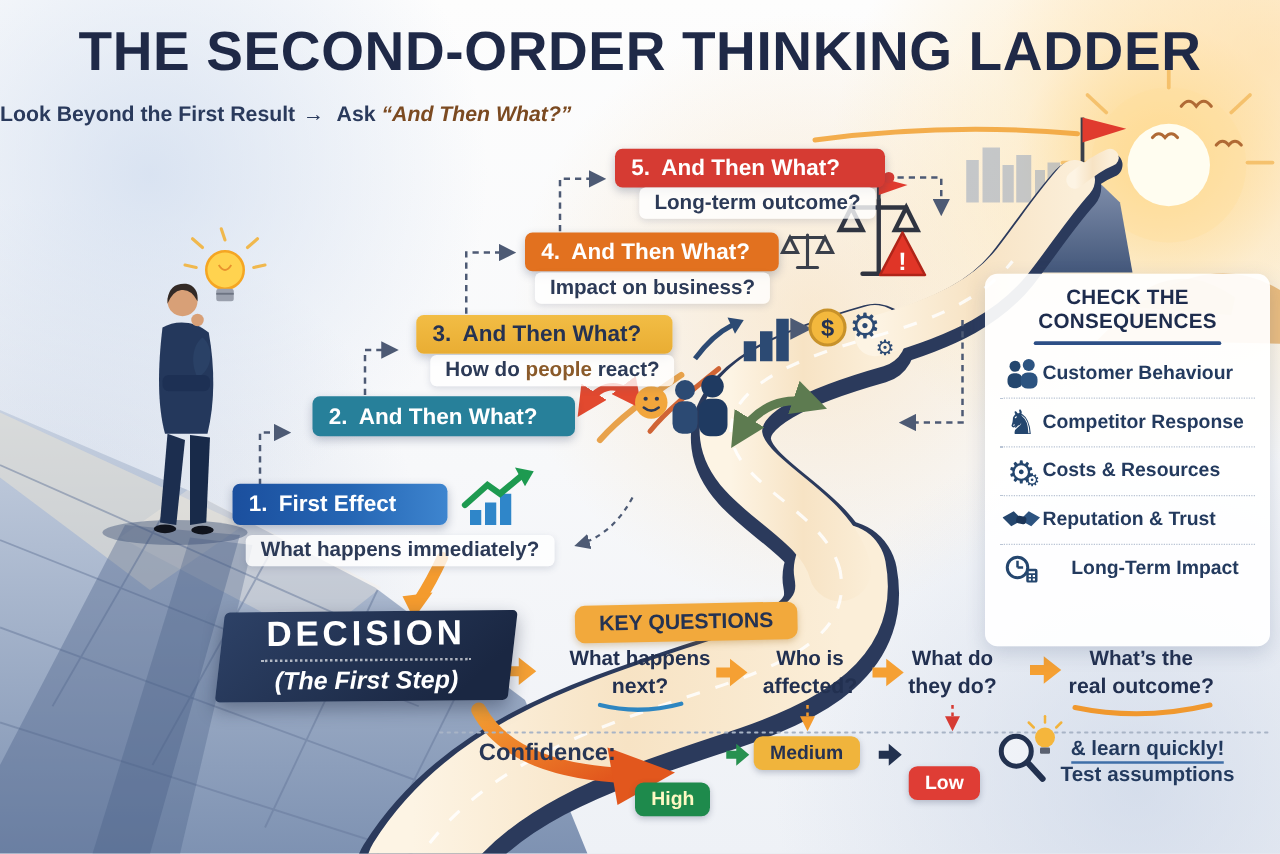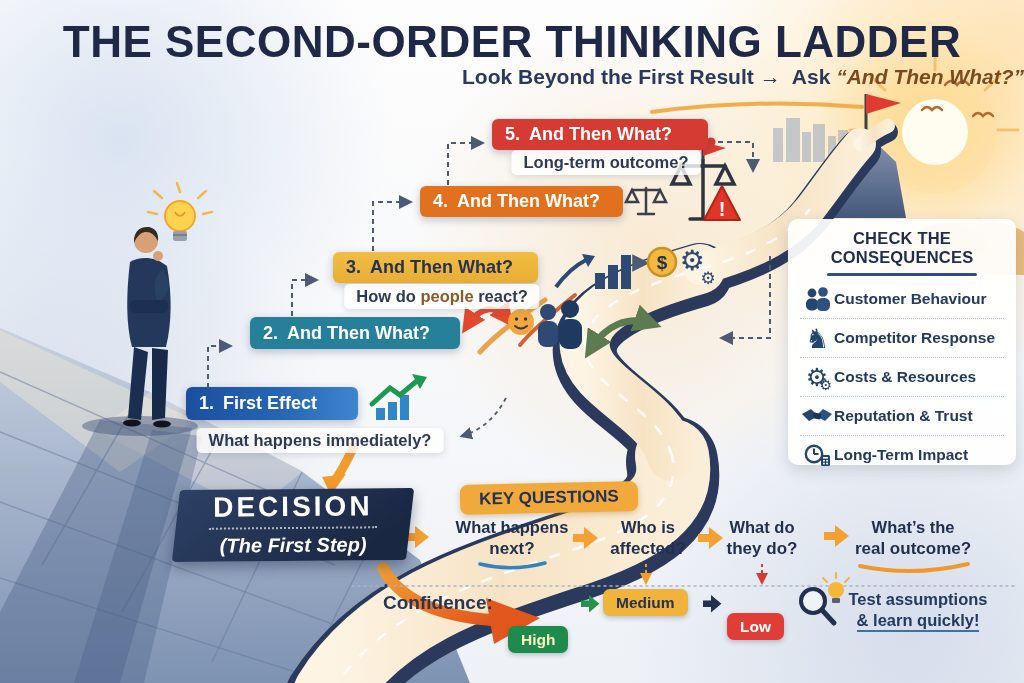--- a/index.html
+++ b/index.html
@@ -15,21 +15,21 @@
       radial-gradient(circle at 910px 630px, rgba(196,208,228,.6), rgba(196,208,228,0) 290px),
       linear-gradient(180deg,#fdfdfd 0%,#f7f8fa 55%,#eef1f6 100%);
   }
   .abs{position:absolute;}
   svg.scene{position:absolute;left:0;top:0;width:1024px;height:683px;}
 
   
   .title{top:17px;left:0;width:100%;text-align:center;font-size:44px;color:#1f2947;letter-spacing:.5px;white-space:nowrap;}
   .title .t1{font-weight:700;}
   .title .t2{font-weight:800;}
-  .subtitle{top:65px;left:0;width:100%;text-align:right;font-size:21px;color:#2a3a5c;font-weight:600;white-space:nowrap;}
+  .subtitle{top:82px;left:0;width:100%;text-align:left;font-size:17px;color:#2a3a5c;font-weight:600;white-space:nowrap;}
   .subtitle .arrow{font-weight:400;padding:0 6px;}
   .subtitle .quote{color:#7b4a21;font-style:italic;font-weight:800;}
 
   
   .step{display:flex;align-items:center;padding:0 13px;border-radius:6px;
         font-size:18px;font-weight:800;color:#fff;box-shadow:0 3px 8px rgba(40,55,90,.28);white-space:nowrap;}
   .step .num{margin-right:9px;}
   .s1{left:186px;top:387px;width:146px;height:33px;background:linear-gradient(90deg,#1b4f9e 0%,#2566b4 55%,#3e85cf 100%);}
   .s2{left:250px;top:317px;width:184px;height:32px;background:linear-gradient(90deg,#257astat 0,#27809a 0);background:#27809a;}
   .s3{left:333px;top:252px;width:179px;height:31px;background:linear-gradient(180deg,#f2bd45,#e9ad33);color:#253252;}
@@ -65,26 +65,26 @@
   .conf-label{left:383px;top:592px;font-size:19px;font-weight:600;color:#273655;}
   .chip{height:27px;display:flex;align-items:center;padding:0 13px;border-radius:7px;font-size:15.5px;font-weight:800;
         box-shadow:0 2px 5px rgba(60,70,100,.3);}
   .chip-high{left:508px;top:589px;background:#1e8a4c;color:#fef9c3;margin-top:37px;}
   .chip-med{left:603px;top:589px;background:#f0b43c;color:#253252;}
   .chip-low{left:727px;top:589px;background:#df3d35;color:#fff;margin-top:24px;}
   .note{left:845px;top:589px;width:146px;text-align:center;color:#233a5e;font-size:16.5px;font-weight:700;line-height:21px;}
   .note .u{border-bottom:2px solid #3f6fa8;padding-bottom:1px;}
 
   
-  .panel{left:788px;top:219px;width:228px;height:246px;background:rgba(255,255,255,.93);border-radius:10px;
+  .panel{left:788px;top:219px;width:228px;height:298px;background:rgba(255,255,255,.93);border-radius:10px;
          box-shadow:0 5px 16px rgba(60,80,120,.20);}
   .panel .ph{margin-top:10px;text-align:center;font-size:16.5px;font-weight:800;color:#1e2c4d;letter-spacing:.2px;}
   .panel .pu{width:150px;height:3px;background:#2d4f86;margin:6px auto 4px;border-radius:2px;}
   .prow{display:flex;align-items:center;height:38px;margin:0 12px;border-bottom:1.5px dotted #b9c4d4;}
-  .prow:last-child{border-bottom:none;}
+  .prow:last-child{border-bottom:none;gap:23px;}
   .prow .ci{width:34px;display:flex;justify-content:center;align-items:center;}
   .prow .cl{font-size:15.5px;font-weight:700;color:#233a5e;white-space:nowrap;}
   .glyph{font-family:"DejaVu Sans",sans-serif;color:#24466e;line-height:1;}
 </style>
 </head>
 <body>
 
 <div class="canvas">
 
   <svg class="scene" viewBox="0 0 1024 683">
@@ -371,20 +371,22 @@
     <span class="num">3.</span>
       <span>And Then What?</span>
     </div>
   <div class="abs stepq q3">
     <span>How do </span><span class="hl brown">people</span><span> react?</span></div>
 
   <div class="abs step s4">
     <span class="num">4.</span>
       <span>And Then What?</span>
     </div>
+  <div class="abs stepq q4">
+    <span>Impact on business?</span><span class="hl"></span><span></span></div>
 
   <div class="abs step s5">
     <span class="num">5.</span>
       <span>And Then What?</span>
     </div>
   <div class="abs stepq q5">
     <span>Long-term outcome?</span><span class="hl"></span><span></span></div>
 
   <div class="abs decision">
     <div class="inner">
@@ -410,22 +412,22 @@
   <div class="abs kq kqd">
     <div class="l1">What’s the</div>
       <div class="l2">real outcome?</div>
     </div>
 
   <div class="abs conf-label">Confidence:</div>
   <div class="abs chip chip-high">High</div>
   <div class="abs chip chip-med">Medium</div>
   <div class="abs chip chip-low">Low</div>
   <div class="abs note">
+    <div><span class="u">&amp; learn quickly!</span></div>
     <div>Test assumptions</div>
-    <div><span class="u">&amp; learn quickly!</span></div>
   </div>
 
   <div class="abs panel">
     <div class="ph">CHECK THE CONSEQUENCES</div>
     <div class="pu"></div>
 
     <div class="prow">
       <span class="ci">
         <svg width="28" height="24" viewBox="0 0 28 24">
             <circle cx="9" cy="6" r="4.4" fill="#24466e"></circle>

